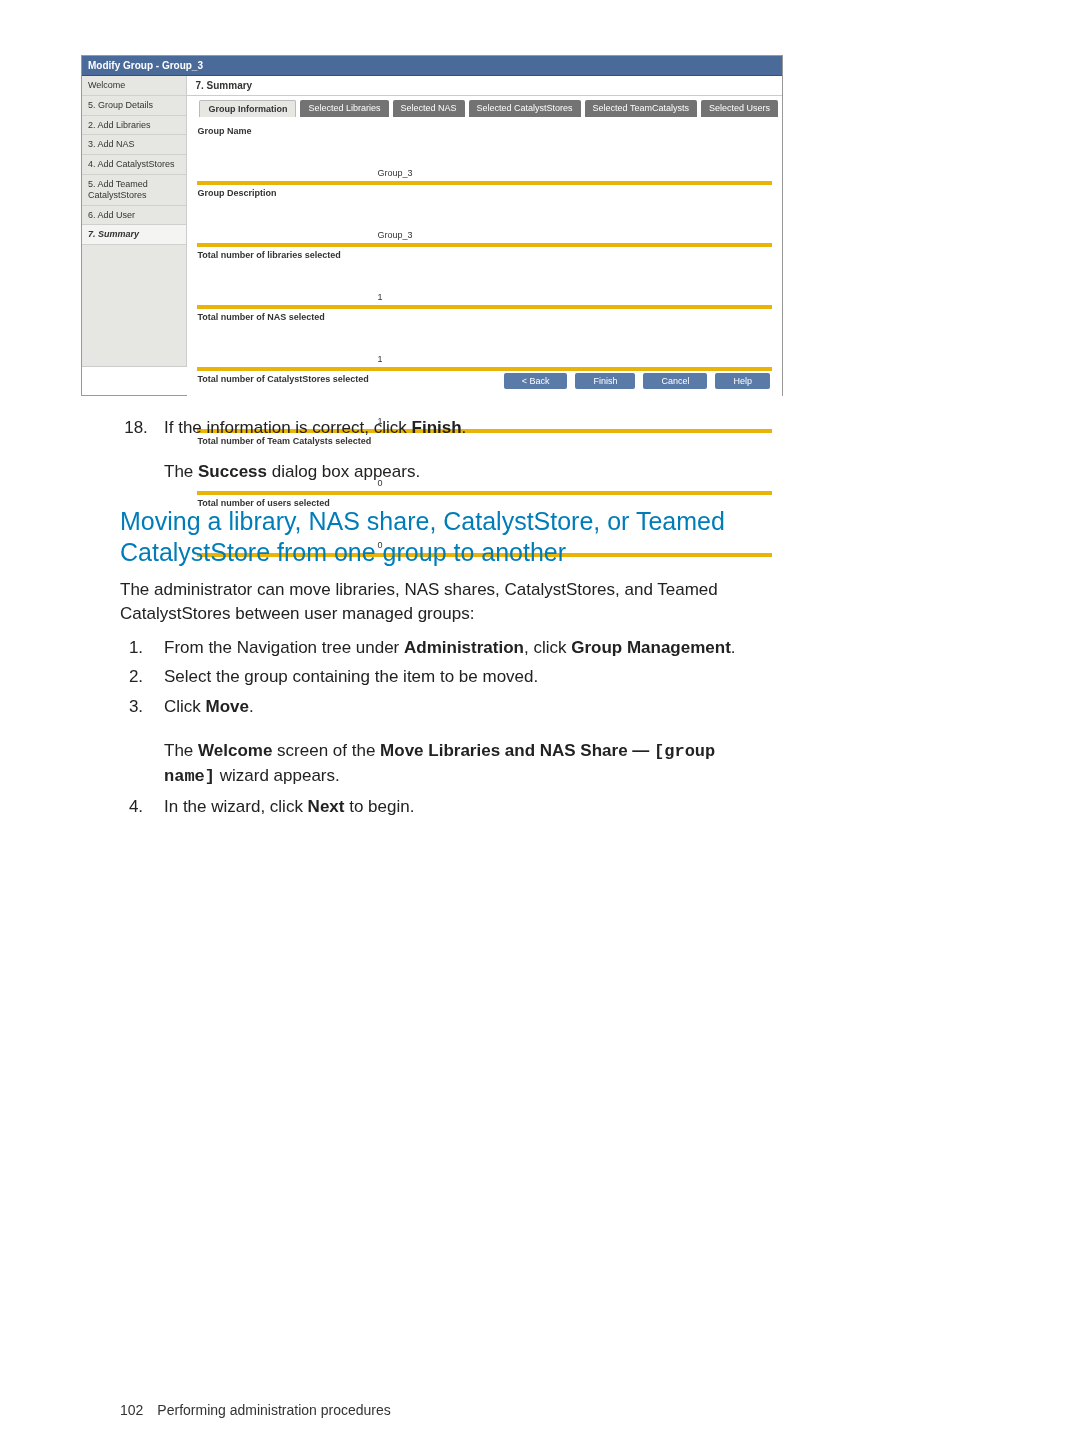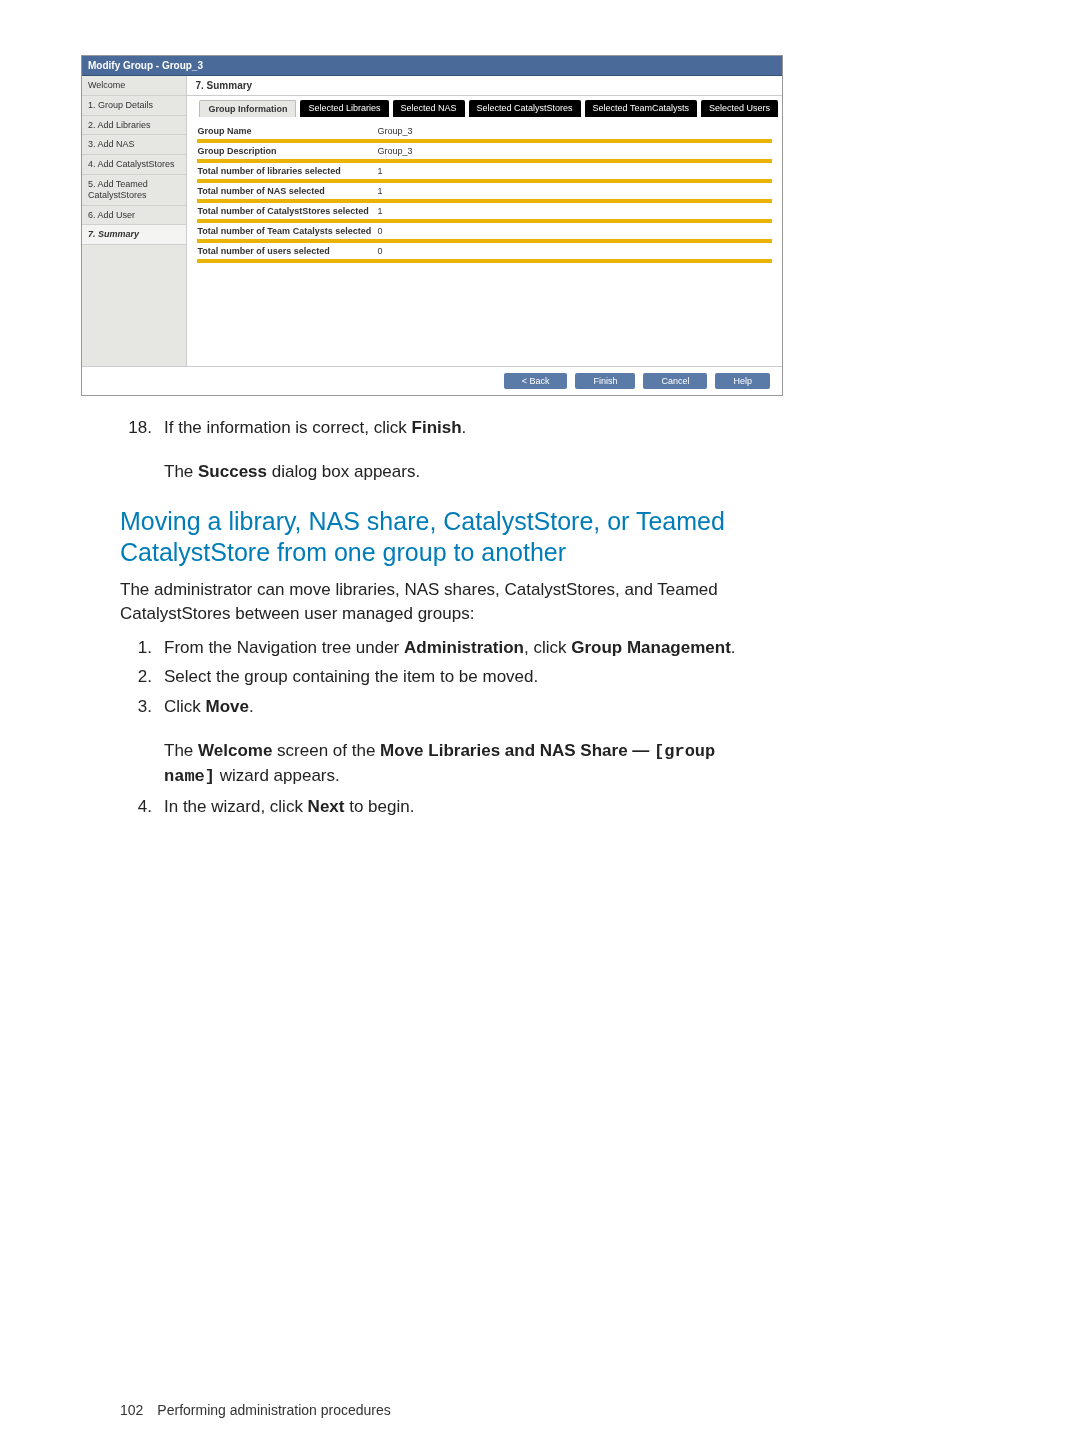--- a/index.html
+++ b/index.html
@@ -68,21 +68,21 @@
     background: #fff;
     border-bottom: 1px solid #ccc;
   }
   .tabs {
     display: flex;
     background: #fff;
     padding: 4px 4px 0 12px;
     gap: 4px;
   }
   .tab {
-    background: #000000;
+    background: #737373;
     color: #fff;
     font-size: 9px;
     padding: 3px 8px;
     border-radius: 2px 2px 0 0;
     white-space: nowrap;
   }
   .tab.active {
     background: #e6e6e3;
     color: #333;
     font-weight: bold;
@@ -100,20 +100,21 @@
     display: flex;
     padding: 3px 0;
     border-bottom: 4px solid #eab308;
   }
   .kv .k {
     width: 180px;
     font-weight: bold;
   }
   .kv .v {
     flex: 1;
+    margin-top: 42px;
   }
   .button-bar {
     display: flex;
     justify-content: flex-end;
     gap: 8px;
     padding: 6px 12px;
     background: #fff;
     border-top: 1px solid #ccc;
   }
   .btn {
@@ -135,21 +136,21 @@
     padding-left: 62px;
     margin-bottom: 6px;
   }
   .num-row {
     display: flex;
     margin-bottom: 6px;
   }
   .num-row .n {
     width: 32px;
     flex-shrink: 0;
-    text-align: right;
+    text-align: center;
     padding-right: 12px;
   }
   .num-row .txt {
     flex: 1;
   }
   .cont {
     margin-top: 20px;
   }
   h2.sect {
     font-family: Arial, Helvetica, sans-serif;
@@ -180,21 +181,21 @@
 </head>
 <body>
 
 <div class="page">
 
   <div class="screenshot">
     <div class="titlebar">Modify Group - Group_3</div>
     <div class="body-wrap">
       <div class="wizard-steps">
         <div>Welcome</div>
-        <div>1. Group Details</div>
+        <div>5. Group Details</div>
         <div>2. Add Libraries</div>
         <div>3. Add NAS</div>
         <div>4. Add CatalystStores</div>
         <div>5. Add Teamed CatalystStores</div>
         <div>6. Add User</div>
         <div class="active">7. Summary</div>
       </div>
       <div class="main-pane">
         <div class="summary-head">7. Summary</div>
         <div class="tabs">

